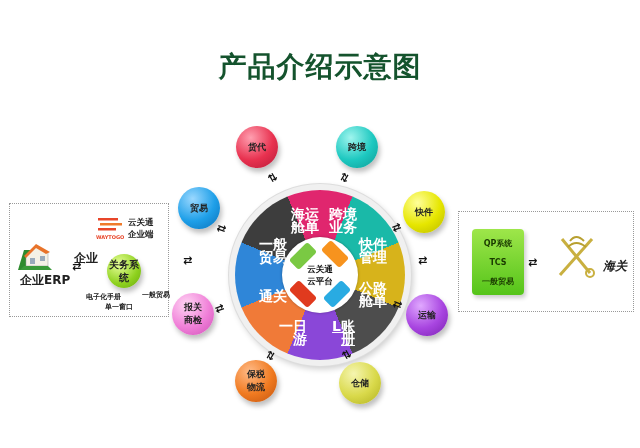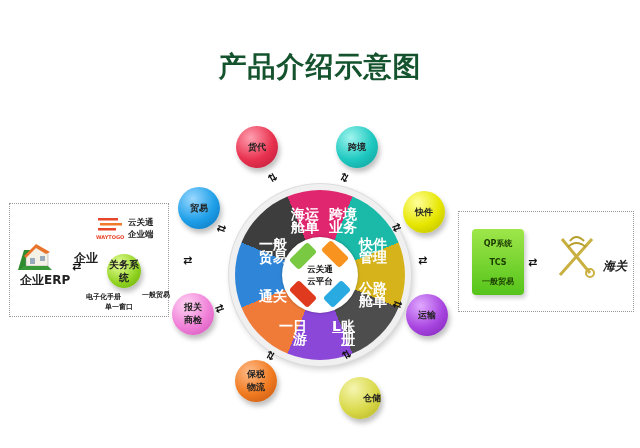--- a/index.html
+++ b/index.html
@@ -112,21 +112,21 @@
 </div>
 <div class="ball" style="left:336px;top:126px;width:42px;height:42px;background:radial-gradient(circle at 35% 28%,#9ff5ee,#1dc8c0 55%,#0f9a94);">
   <span>跨境</span>
 </div>
 <div class="ball" style="left:403px;top:191px;width:42px;height:42px;background:radial-gradient(circle at 35% 28%,#ffff9a,#e6e600 55%,#b8b800);">
   <span>快件</span>
 </div>
 <div class="ball" style="left:406px;top:294px;width:42px;height:42px;background:radial-gradient(circle at 35% 28%,#e0a8ff,#a845e0 55%,#7a22b0);">
   <span>运输</span>
 </div>
-<div class="ball" style="left:339px;top:377px;width:42px;height:42px;background:radial-gradient(circle at 35% 28%,#f5f5b0,#d9d94a 55%,#b0b020);justify-content:flex-end;">
+<div class="ball" style="left:339px;top:362px;width:42px;height:42px;background:radial-gradient(circle at 35% 28%,#f5f5b0,#d9d94a 55%,#b0b020);">
   <span>仓储</span>
 </div>
 <div class="ball" style="left:235px;top:360px;width:42px;height:42px;background:radial-gradient(circle at 35% 28%,#ffbb88,#f07a20 55%,#c05410);">
   <span>保税
 物流</span>
 </div>
 <div class="ball" style="left:172px;top:293px;width:42px;height:42px;background:radial-gradient(circle at 35% 28%,#ffd6f4,#f080d8 55%,#d050b8);">
   <span>报关
 商检</span>
 </div>

